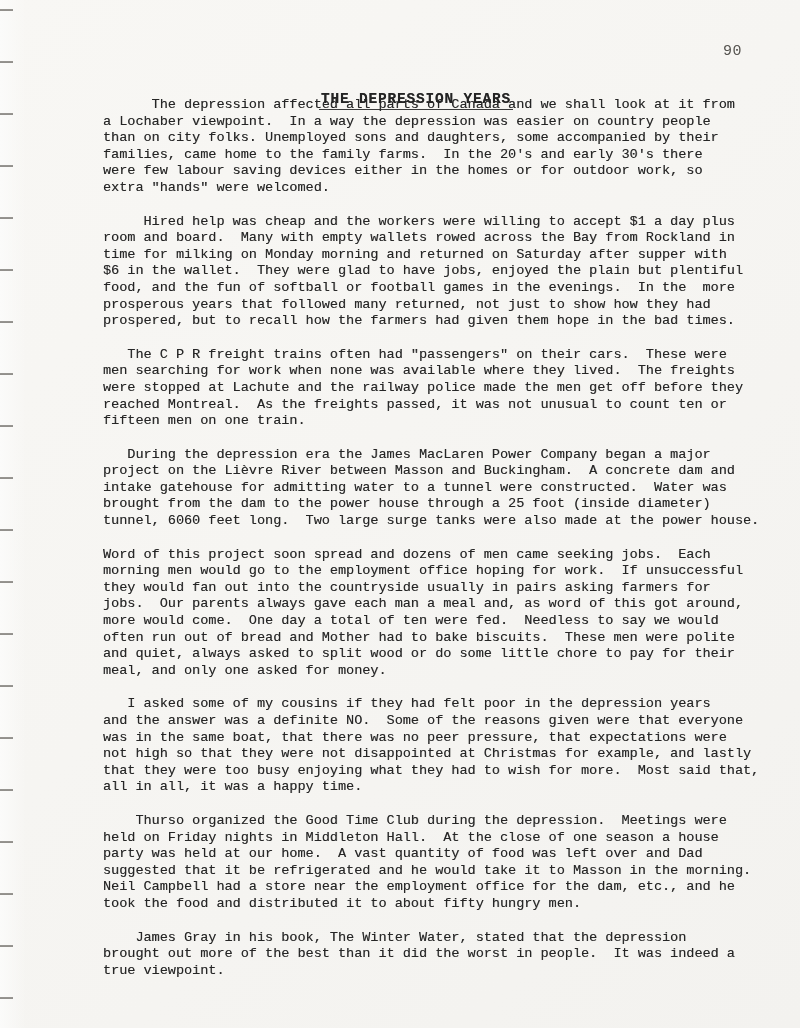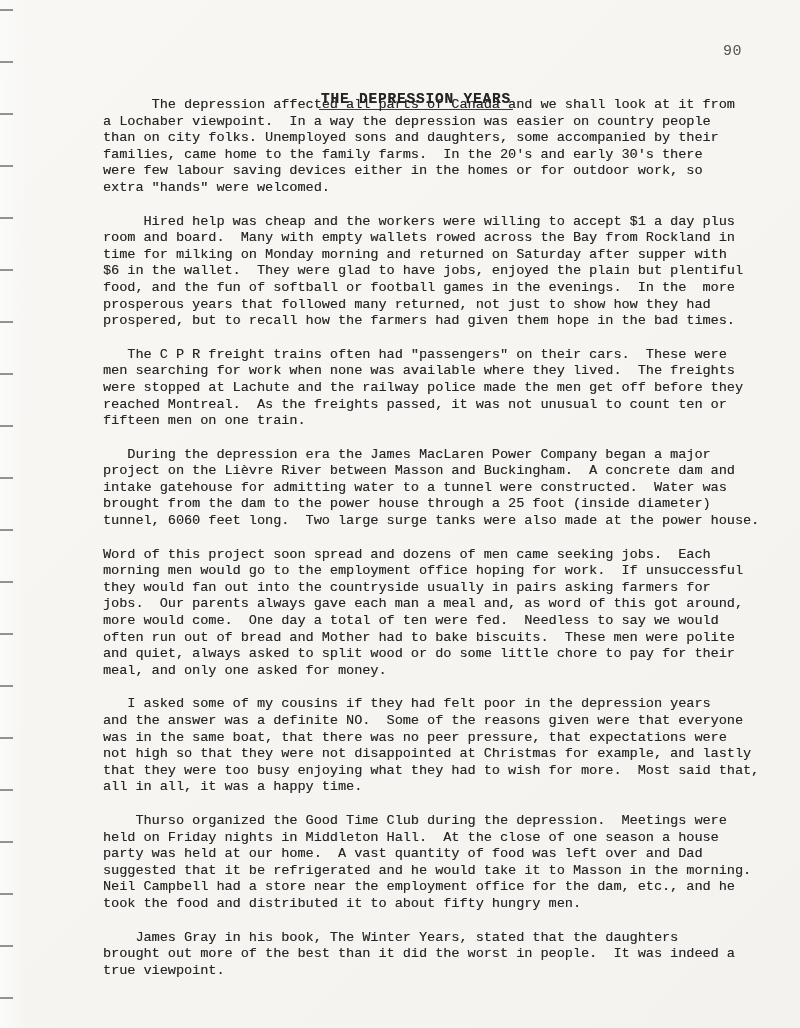--- a/index.html
+++ b/index.html
@@ -134,17 +134,17 @@
 was in the same boat, that there was no peer pressure, that expectations were
 not high so that they were not disappointed at Christmas for example, and lastly
 that they were too busy enjoying what they had to wish for more.  Most said that,
 all in all, it was a happy time.</p>
     <p class="para">    Thurso organized the Good Time Club during the depression.  Meetings were
 held on Friday nights in Middleton Hall.  At the close of one season a house
 party was held at our home.  A vast quantity of food was left over and Dad
 suggested that it be refrigerated and he would take it to Masson in the morning.
 Neil Campbell had a store near the employment office for the dam, etc., and he
 took the food and distributed it to about fifty hungry men.</p>
-    <p class="para">    James Gray in his book, The Winter Years, stated that the daughters
+    <p class="para">    James Gray in his book, The Winter Water, stated that the depression
 brought out more of the best than it did the worst in people.  It was indeed a
 true viewpoint.</p>
   </main>
 </div>
 
 </body></html>

